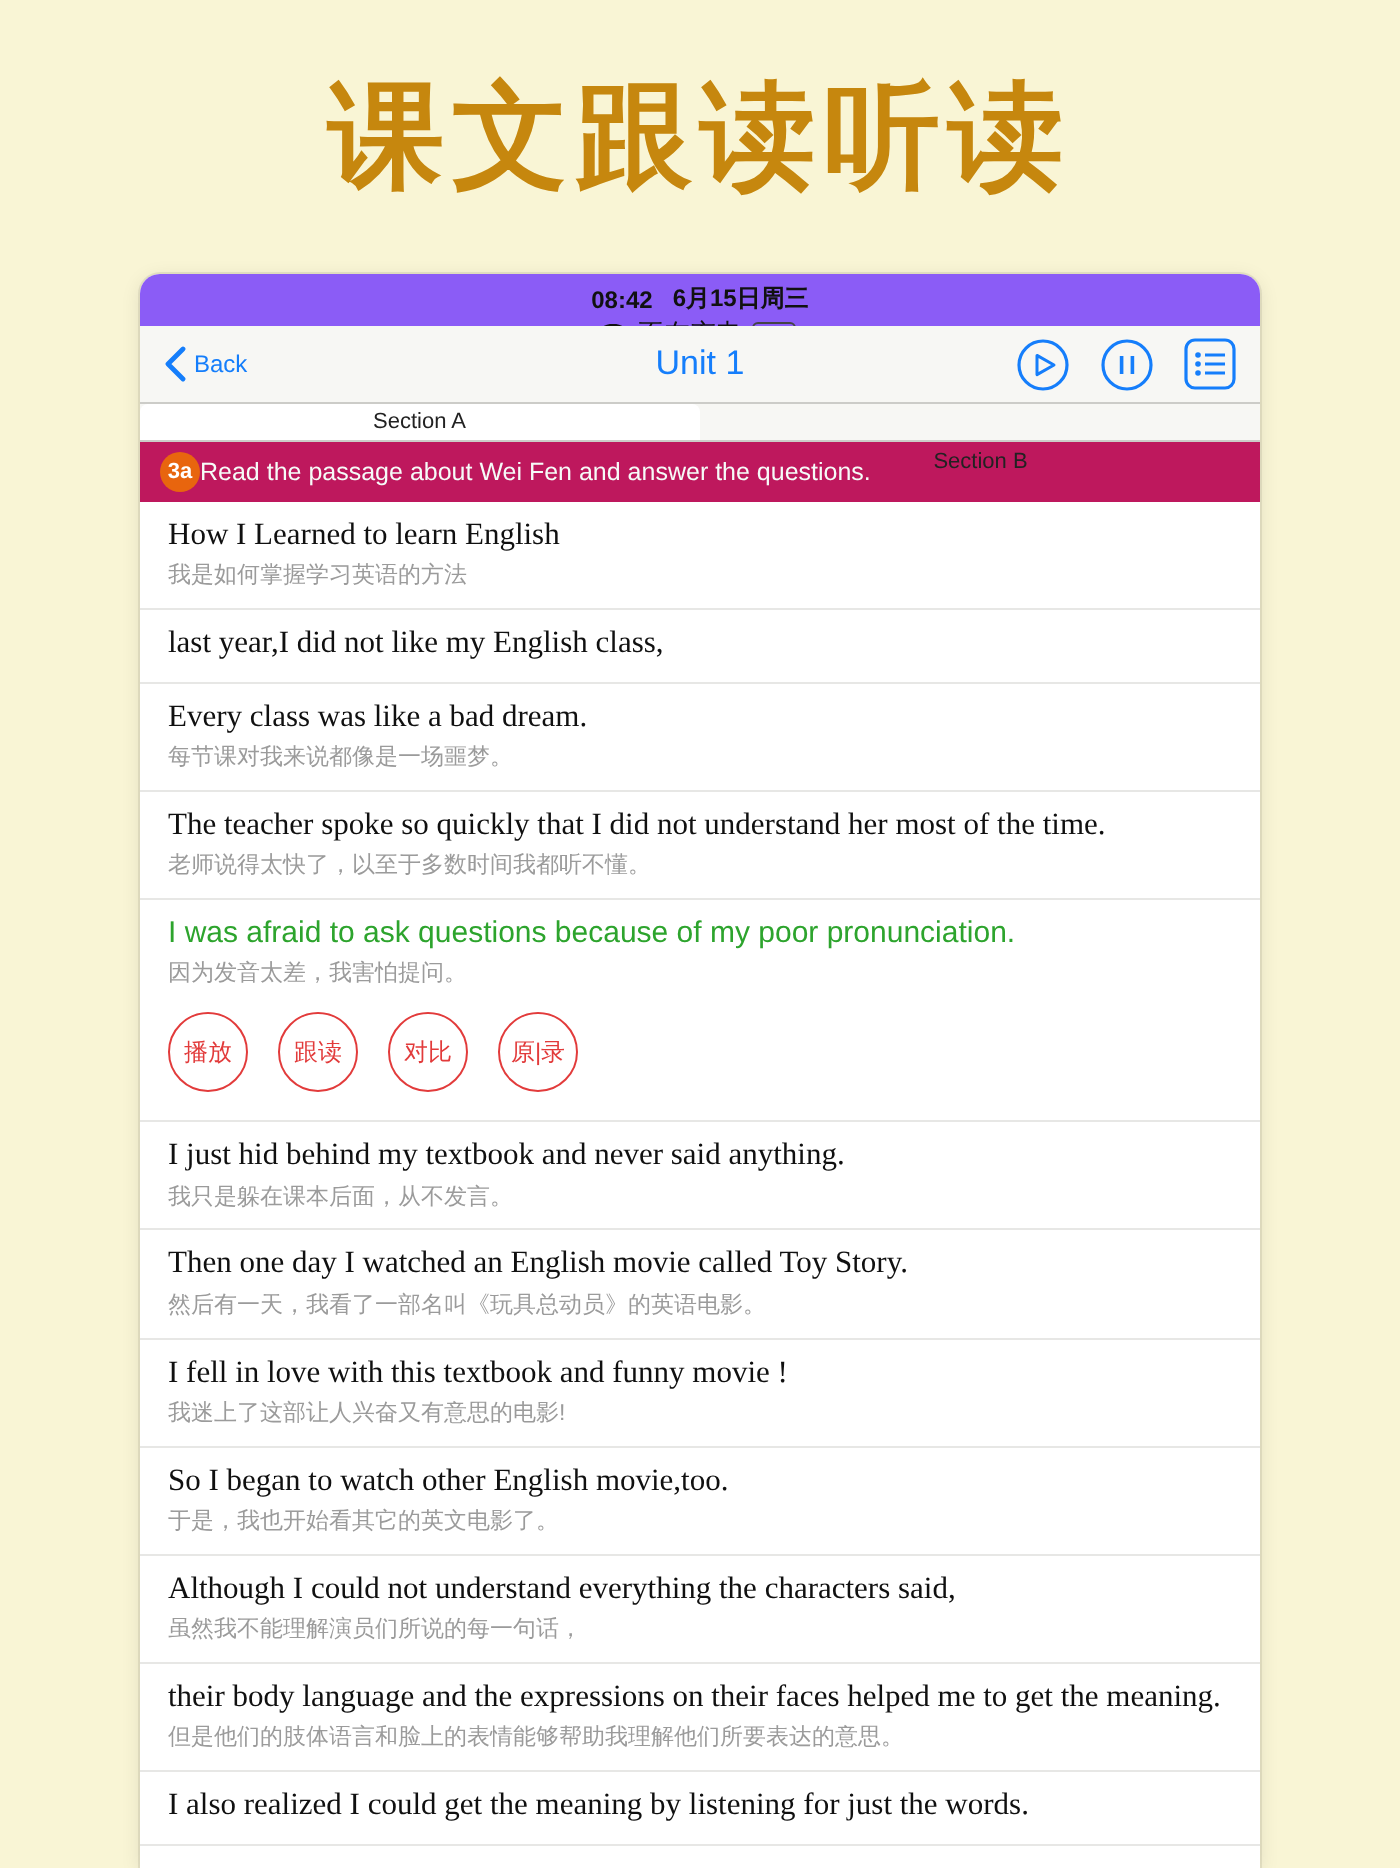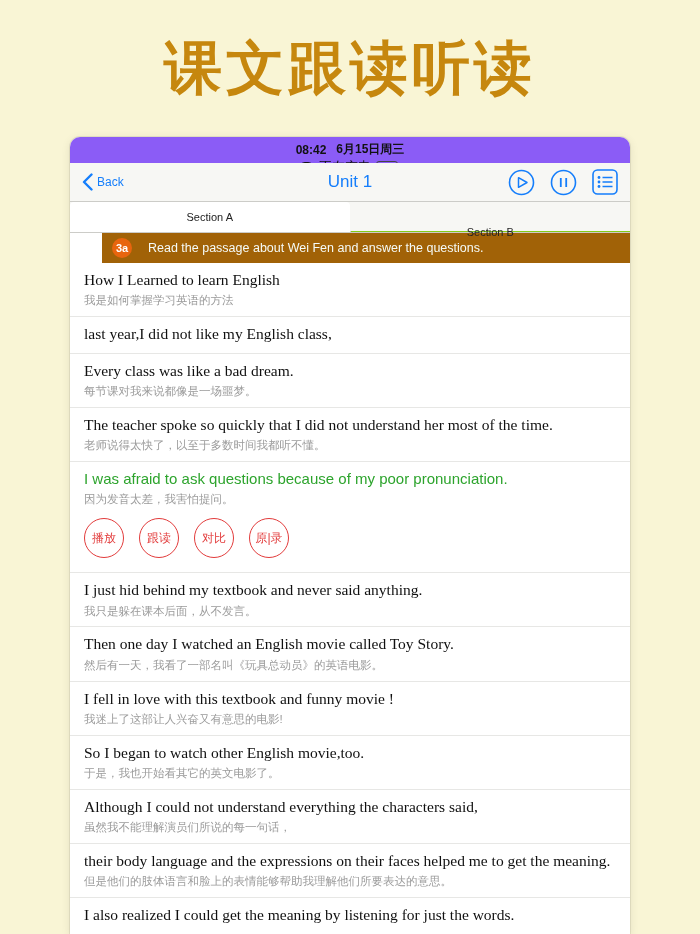--- a/index.html
+++ b/index.html
@@ -30,27 +30,27 @@
   .nav-bar {
     height:38px; background:#f7f7f4; display:flex; align-items:center;
     padding:0 12px; position:relative;
   }
   .back-btn { display:flex; align-items:center; gap:4px; color:#157efb; font-size:12px; cursor:pointer; z-index:2; background:none; border:none; font-family:inherit; }
   .nav-title { position:absolute; left:0; right:0; text-align:center; color:#157efb; font-size:17px; }
   .nav-icons { margin-left:auto; display:flex; gap:15px; align-items:center; z-index:2; }
   .nav-icons button { background:none; border:none; padding:0; cursor:pointer; display:flex; }
 
   
-  .tabs { display:flex; height:32px; background:#f7f7f4; border-top:1px solid #ccccc8; border-bottom:1px solid #ccccc8; }
+  .tabs { display:flex; height:20px; background:#f7f7f4; border-top:1px solid #ccccc8; border-bottom:1px solid #ccccc8; }
   .tab { flex:1; display:flex; align-items:center; justify-content:center; font-size:11px; color:#222; cursor:pointer; }
   .tab.active { background:#fff; border-radius:4px 4px 0 0; }
   .tab.inactive { background:#84cc16; border-left:1px solid #ccccc8;margin-top:29px; }
 
   
-  .banner { height:30px; background:#a16207; display:flex; align-items:center; gap:16px; padding:0 10px;margin-left:32px; }
+  .banner { height:30px; background:#be185d; display:flex; align-items:center; gap:0; padding:0 10px; }
   .badge { width:20px; height:20px; border-radius:50%; background:#e8650e; color:#fff;
            font-size:11px; font-weight:700; display:flex; align-items:center; justify-content:center; flex:0 0 auto; }
   .instruction { color:#f6fbf8; font-size:12.5px; }
 
   
   .sentences { background:#fff; }
   .row { padding:6px 14px 7px; border-bottom:1px solid #e7e7e5; cursor:pointer; }
   .en { font-family:"Liberation Serif", serif; font-size:15.5px; color:#101010; line-height:1.45; }
   .zh { font-size:11.5px; color:#9b9b9b; line-height:1.45; margin-top:1px; }
   .row.selected .en { color:#2da42d; font-family:"Liberation Sans", sans-serif; font-size:15px; }

